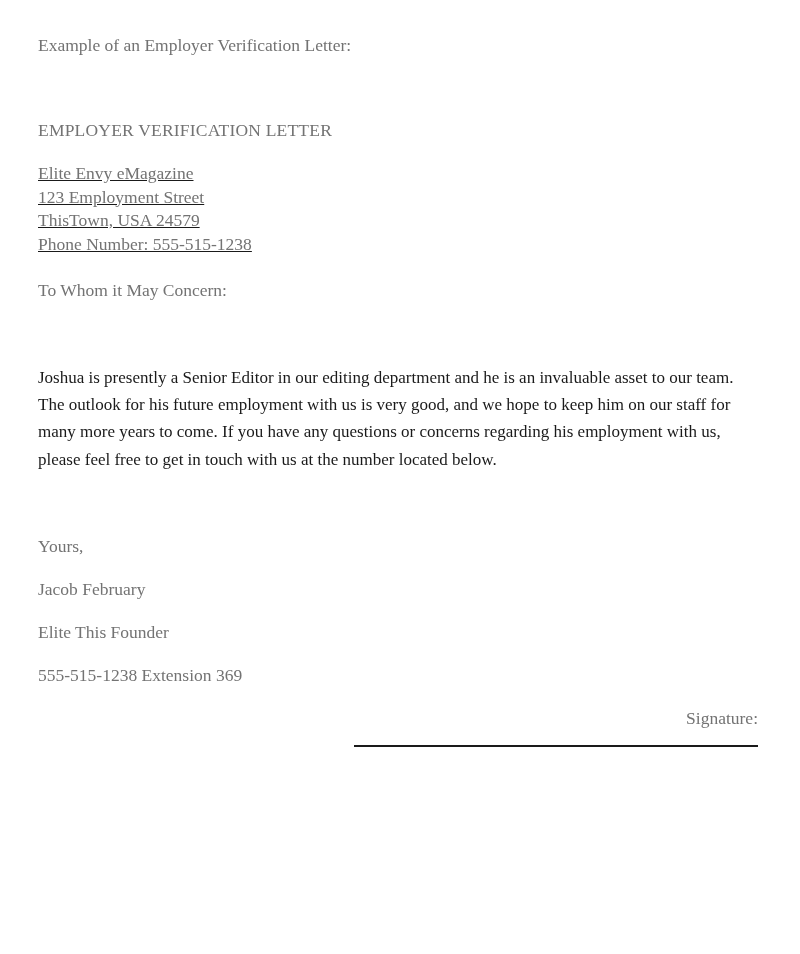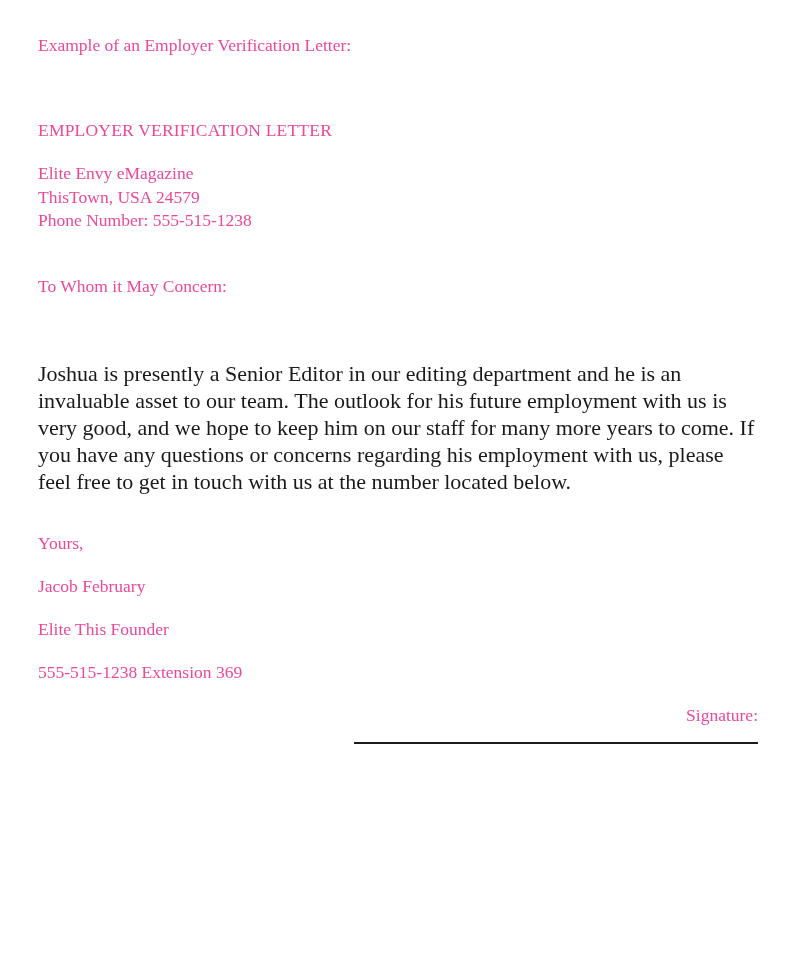--- a/index.html
+++ b/index.html
@@ -19,39 +19,39 @@
   .page {
     width: 800px;
     height: 954px;
     background: #ffffff;
     padding: 34px 42px 0 38px;
   }
 
   .line {
     font-size: 17.5px;
     line-height: 22px;
-    color: #ec4899;
+    color: #737373;
     white-space: pre-wrap;
   }
 
   .intro-label        { margin-bottom: 63px; }
   .letter-title       { margin-bottom: 21px; letter-spacing: 0.2px; }
 
   .address-block .line { line-height: 23.5px; }
-  .address-block      { margin-bottom: 42px; }
+  .address-block      { margin-bottom: 23px; text-decoration: underline; }
 
   .date-line          { margin-bottom: 64px; }
   .salutation         { margin-bottom: 63px; margin-top: 20px; }
   .verify-line        { margin-bottom: 20px; }
 
   .body-paragraph {
-    font-size: 22px;
+    font-size: 17px;
     line-height: 27.2px;
     max-width: 722px;
-    margin-bottom: 36px;
+    margin-bottom: 62px;
     text-align: left;
   }
 
   .closing-block .line { margin-bottom: 21px; }
   .closing-block       { }
 
   .signature-row {
     display: flex;
     align-items: flex-end;
     font-size: 17.5px;
@@ -71,20 +71,21 @@
 <body>
 
 <div class="page">
 
   <p class="line intro-label">Example of an Employer Verification Letter:</p>
 
   <p class="line letter-title">EMPLOYER VERIFICATION LETTER</p>
 
   <div class="address-block">
     <p class="line">Elite Envy eMagazine</p>
+    <p class="line">123 Employment Street</p>
     <p class="line">ThisTown, USA 24579</p>
     <p class="line">Phone Number: 555-515-1238</p>
   </div>
 
 
   <p class="line salutation">To Whom it May Concern:</p>
 
 
   <p class="body-paragraph">Joshua is presently a Senior Editor in our editing department and he is an invaluable asset to our team. The outlook for his future employment with us is very good, and we hope to keep him on our staff for many more years to come. If you have any questions or concerns regarding his employment with us, please feel free to get in touch with us at the number located below.</p>
 

